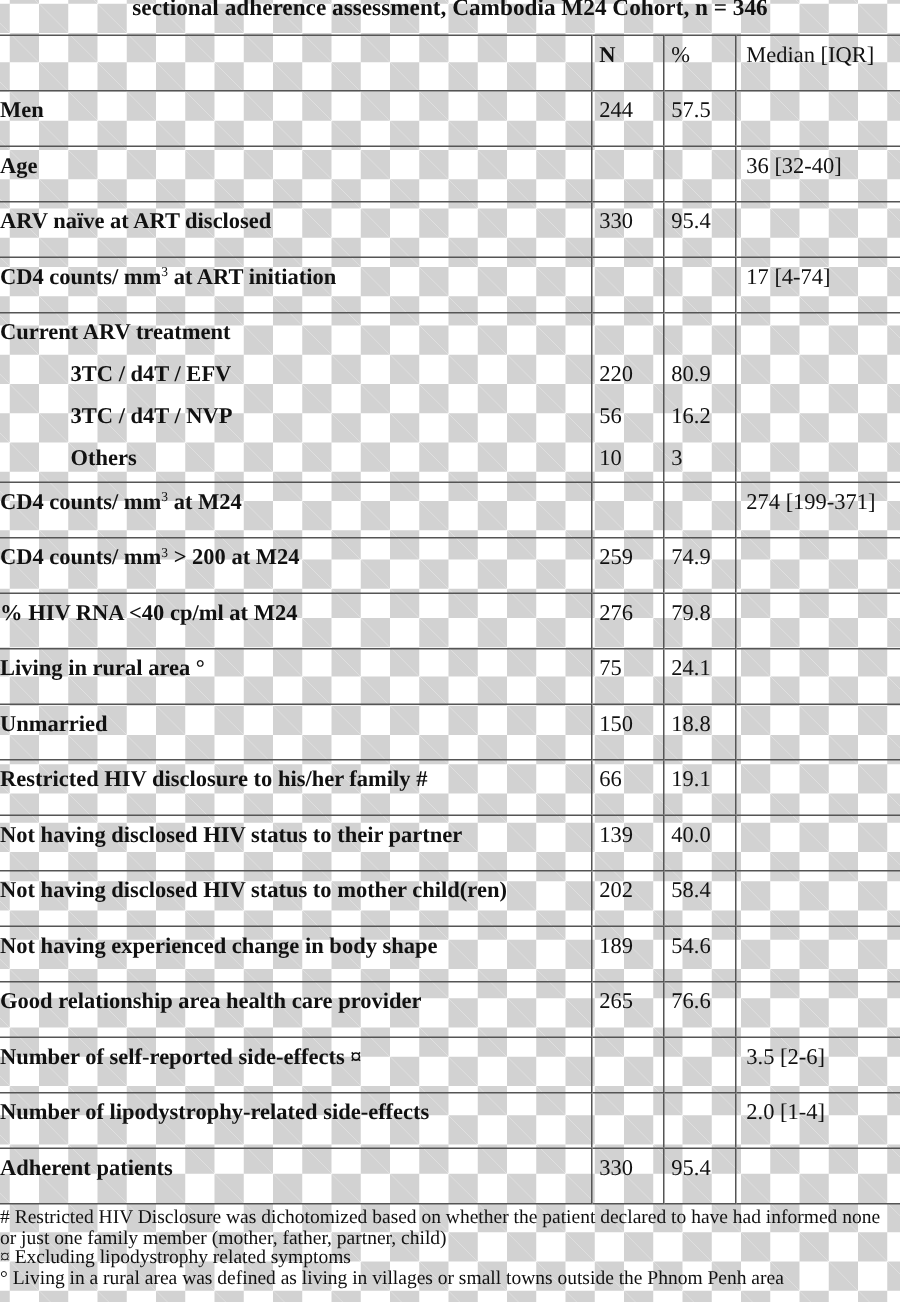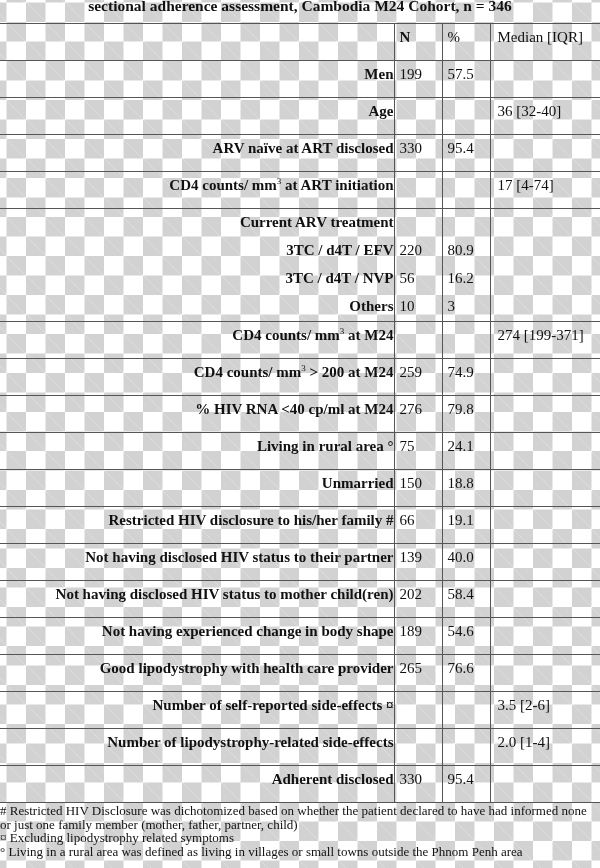--- a/index.html
+++ b/index.html
@@ -46,21 +46,21 @@
     table.main col.c-med { width: 112px; }
     table.main td {
       border-top: 1.5px solid #555;
       border-bottom: 1.5px solid #555;
       border-left: 1.5px solid #555;
       padding: 0;
       vertical-align: top;
       height: 37px;
       box-sizing: border-box;
     }
-    table.main td:first-child { border-left: none; text-align: right; }
+    table.main td:first-child { border-left: none; }
     table.main td:last-child { border-right: none; }
     .lbl {
       font-weight: bold;
       padding: 4px 0 0 0;
       white-space: nowrap;
       line-height: 18px;
     }
     .num {
       padding: 4px 0 0 5px;
       line-height: 18px;
@@ -119,21 +119,21 @@
       <td>
           <div class="med">Median [IQR]</div>
         </td>
     </tr>
 
     <tr>
       <td>
           <div class="lbl">Men</div>
         </td>
       <td>
-          <div class="num">199</div>
+          <div class="num">244</div>
         </td>
       <td>
           <div class="num">57.5</div>
         </td>
       <td>
           <div class="med"></div>
         </td>
     </tr>
 
     <tr>
@@ -333,21 +333,21 @@
       <td>
           <div class="num">54.6</div>
         </td>
       <td>
           <div class="med"></div>
         </td>
     </tr>
 
     <tr>
       <td>
-          <div class="lbl">Good lipodystrophy with health care provider</div>
+          <div class="lbl">Good relationship area health care provider</div>
         </td>
       <td>
           <div class="num">265</div>
         </td>
       <td>
           <div class="num">76.6</div>
         </td>
       <td>
           <div class="med"></div>
         </td>
@@ -378,21 +378,21 @@
       <td>
           <div class="num"></div>
         </td>
       <td>
           <div class="med">2.0 [1-4]</div>
         </td>
     </tr>
 
     <tr>
       <td>
-          <div class="lbl">Adherent disclosed</div>
+          <div class="lbl">Adherent patients</div>
         </td>
       <td>
           <div class="num">330</div>
         </td>
       <td>
           <div class="num">95.4</div>
         </td>
       <td>
           <div class="med"></div>
         </td>

